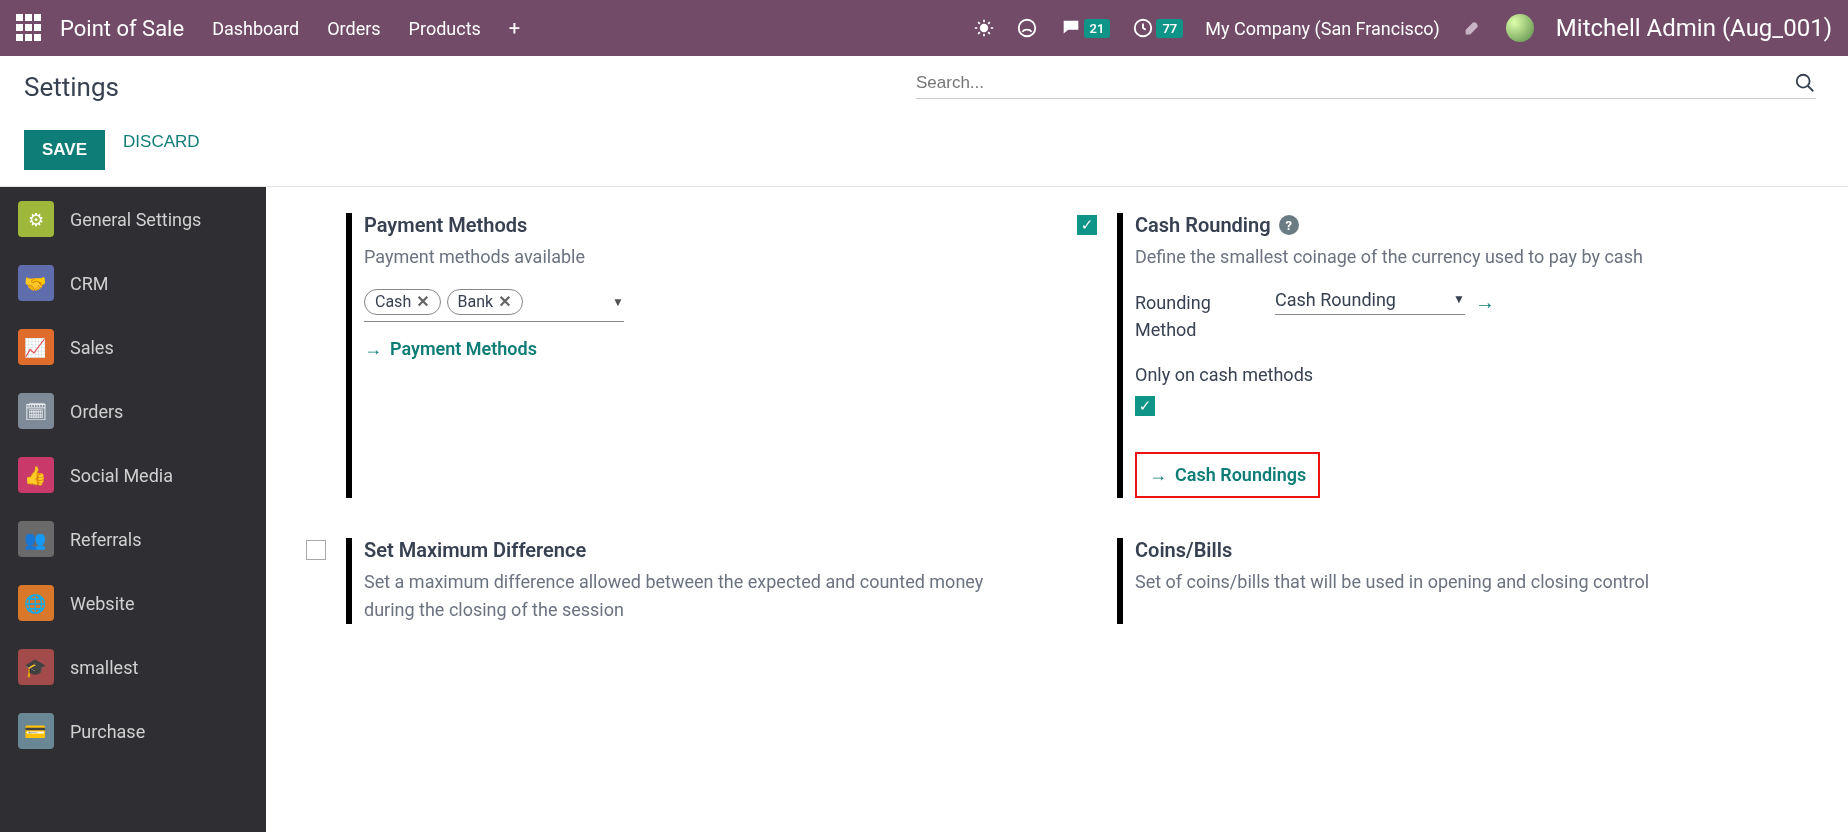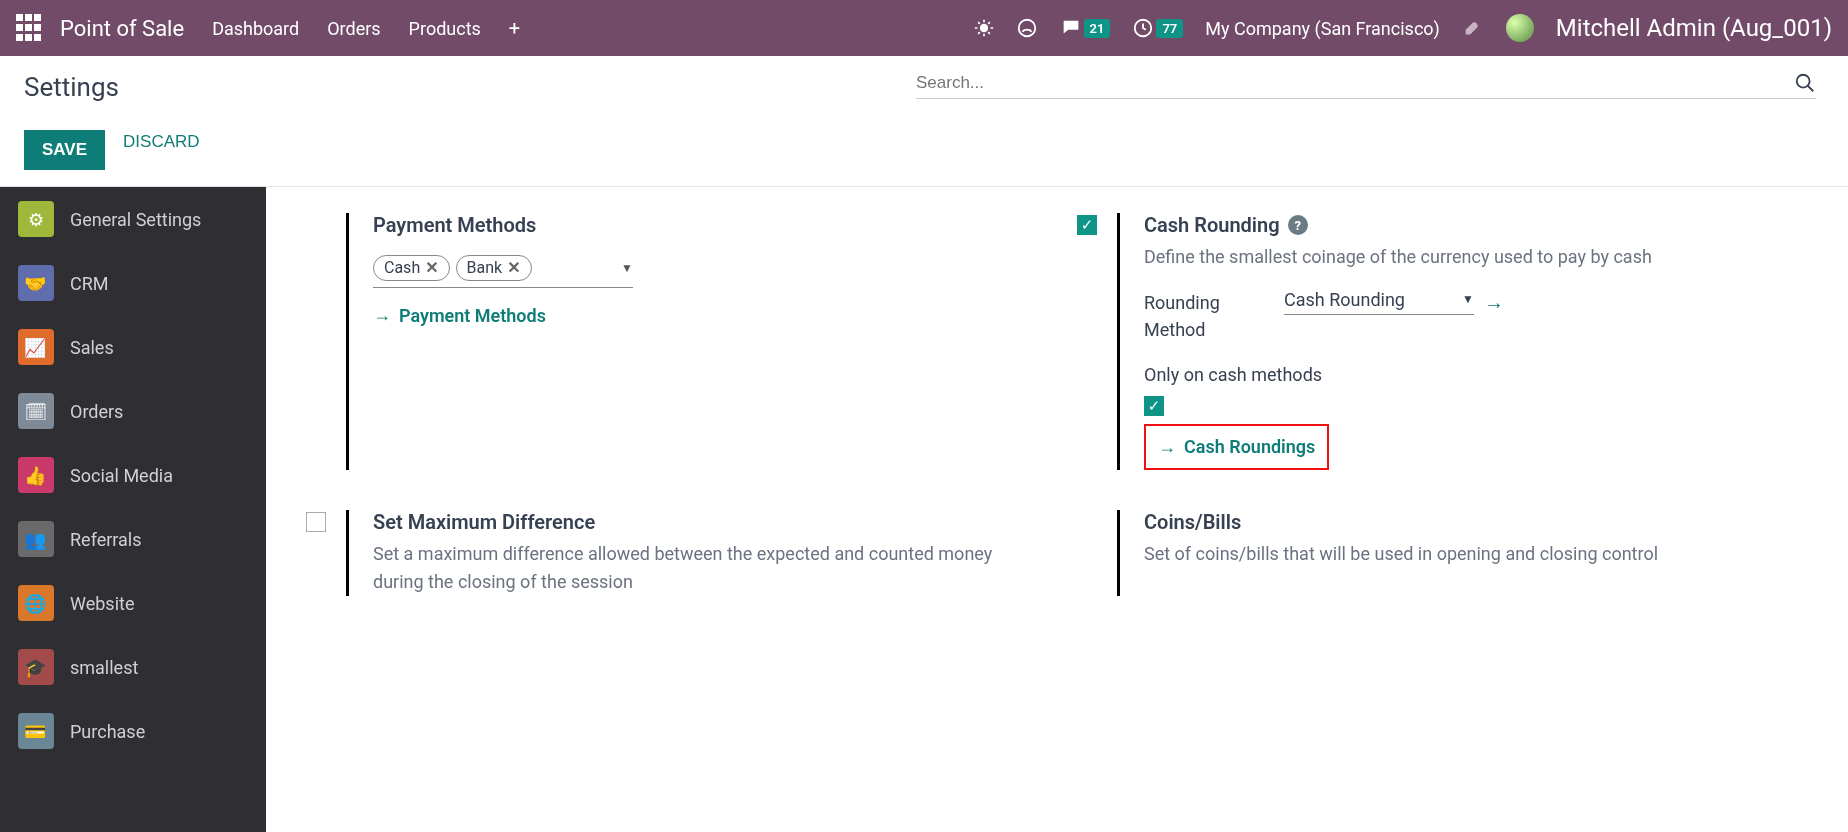--- a/index.html
+++ b/index.html
@@ -37,38 +37,38 @@
     .sidebar::-webkit-scrollbar-thumb { background: #aaa; border-radius: 2px; }
     .side-item { display: flex; align-items: center; gap: 16px; padding: 14px 18px; color: #d0d0d0; font-size: 18px; cursor: pointer; }
     .side-icon { width: 36px; height: 36px; border-radius: 4px; display:flex; align-items:center; justify-content:center; font-size: 18px; color:#fff; }
     
     .main { flex: 1; padding: 26px 40px; overflow-y: auto; }
     .row { display: flex; gap: 40px; margin-bottom: 40px; }
     .col { flex: 1; display: flex; }
     .checkbox-col { width: 40px; padding-top: 2px; }
     .chk { width: 20px; height: 20px; border: 1px solid #aaa; background: #fff; display: inline-flex; align-items: center; justify-content: center; cursor: pointer; }
     .chk.checked { background: #0f9488; border-color: #0f9488; color: #fff; font-size: 15px; }
-    .setting-body { flex: 1; border-left: 3px solid #000000; padding-left: 24px; }
+    .setting-body { flex: 1; border-left: 6px solid #000000; padding-left: 12px; }
     .setting-title { font-size: 20px; font-weight: 600; color: #374151; display: flex; align-items: center; gap: 8px; }
     .setting-desc { font-size: 18px; color: #6b7280; margin-top: 6px; line-height: 1.55; }
     .tags-row { margin-top: 18px; display: flex; align-items: center; gap: 6px; border-bottom: 1px solid #888; width: 260px; padding-bottom: 6px; }
     .tag { border: 1px solid #888; border-radius: 14px; padding: 2px 10px 3px; font-size: 16px; color: #374151; display: inline-flex; align-items: center; gap: 5px; }
     .tag .x { color: #666; cursor: pointer; font-weight: bold; }
     .caret { font-size: 12px; color: #555; margin-left: auto; }
     .link-action { color: #0f7d77; font-size: 18px; font-weight: 600; margin-top: 16px; display: inline-flex; align-items: center; gap: 8px; cursor: pointer; }
     .arrow-r::before { content: "→"; font-weight: bold; }
     .help-q { width: 20px; height: 20px; border-radius: 50%; background: #6b7b84; color: #fff; display: inline-flex; align-items: center; justify-content: center; font-size: 13px; font-weight: bold; }
     
     .field-row { display: flex; align-items: flex-start; gap: 30px; margin-top: 18px; }
     .field-label { font-size: 18px; color: #374151; width: 110px; line-height: 1.5; }
     .select-underline { display: inline-flex; align-items: center; border-bottom: 1px solid #888; padding-bottom: 4px; width: 190px; gap: 8px; font-size: 18px; }
     .select-underline .caret2 { margin-left: auto; font-size: 12px; }
     .ext-arrow { color: #0f7d77; font-size: 20px; margin-left: 10px; font-weight: bold; }
     
-    .highlight-red { border: 2px solid #e11; padding: 10px 12px; display: inline-block; margin-top: 8px; }
+    .highlight-red { border: 2px solid #e11; padding: 10px 12px; display: inline-block; margin-top: 36px; }
     
     svg { display: block; }
   </style>
 </head>
 <body>
 
 <div class="topbar">
   <div class="app-icon">
     <span></span>
       <span></span>
@@ -182,20 +182,21 @@
         <span>Purchase</span>
       </div>
   </div>
 
   <div class="main">
     <div class="row">
       <div class="col">
         <div class="checkbox-col"></div>
         <div class="setting-body">
           <div class="setting-title">Payment Methods</div>
+          <div class="setting-desc">Payment methods available</div>
           <div class="tags-row">
             <span class="tag">
                 <span>Cash</span> 
                 <span class="x">✕</span>
               </span>
             <span class="tag">
                 <span>Bank</span> 
                 <span class="x">✕</span>
               </span>
             <span class="caret">▼</span>

